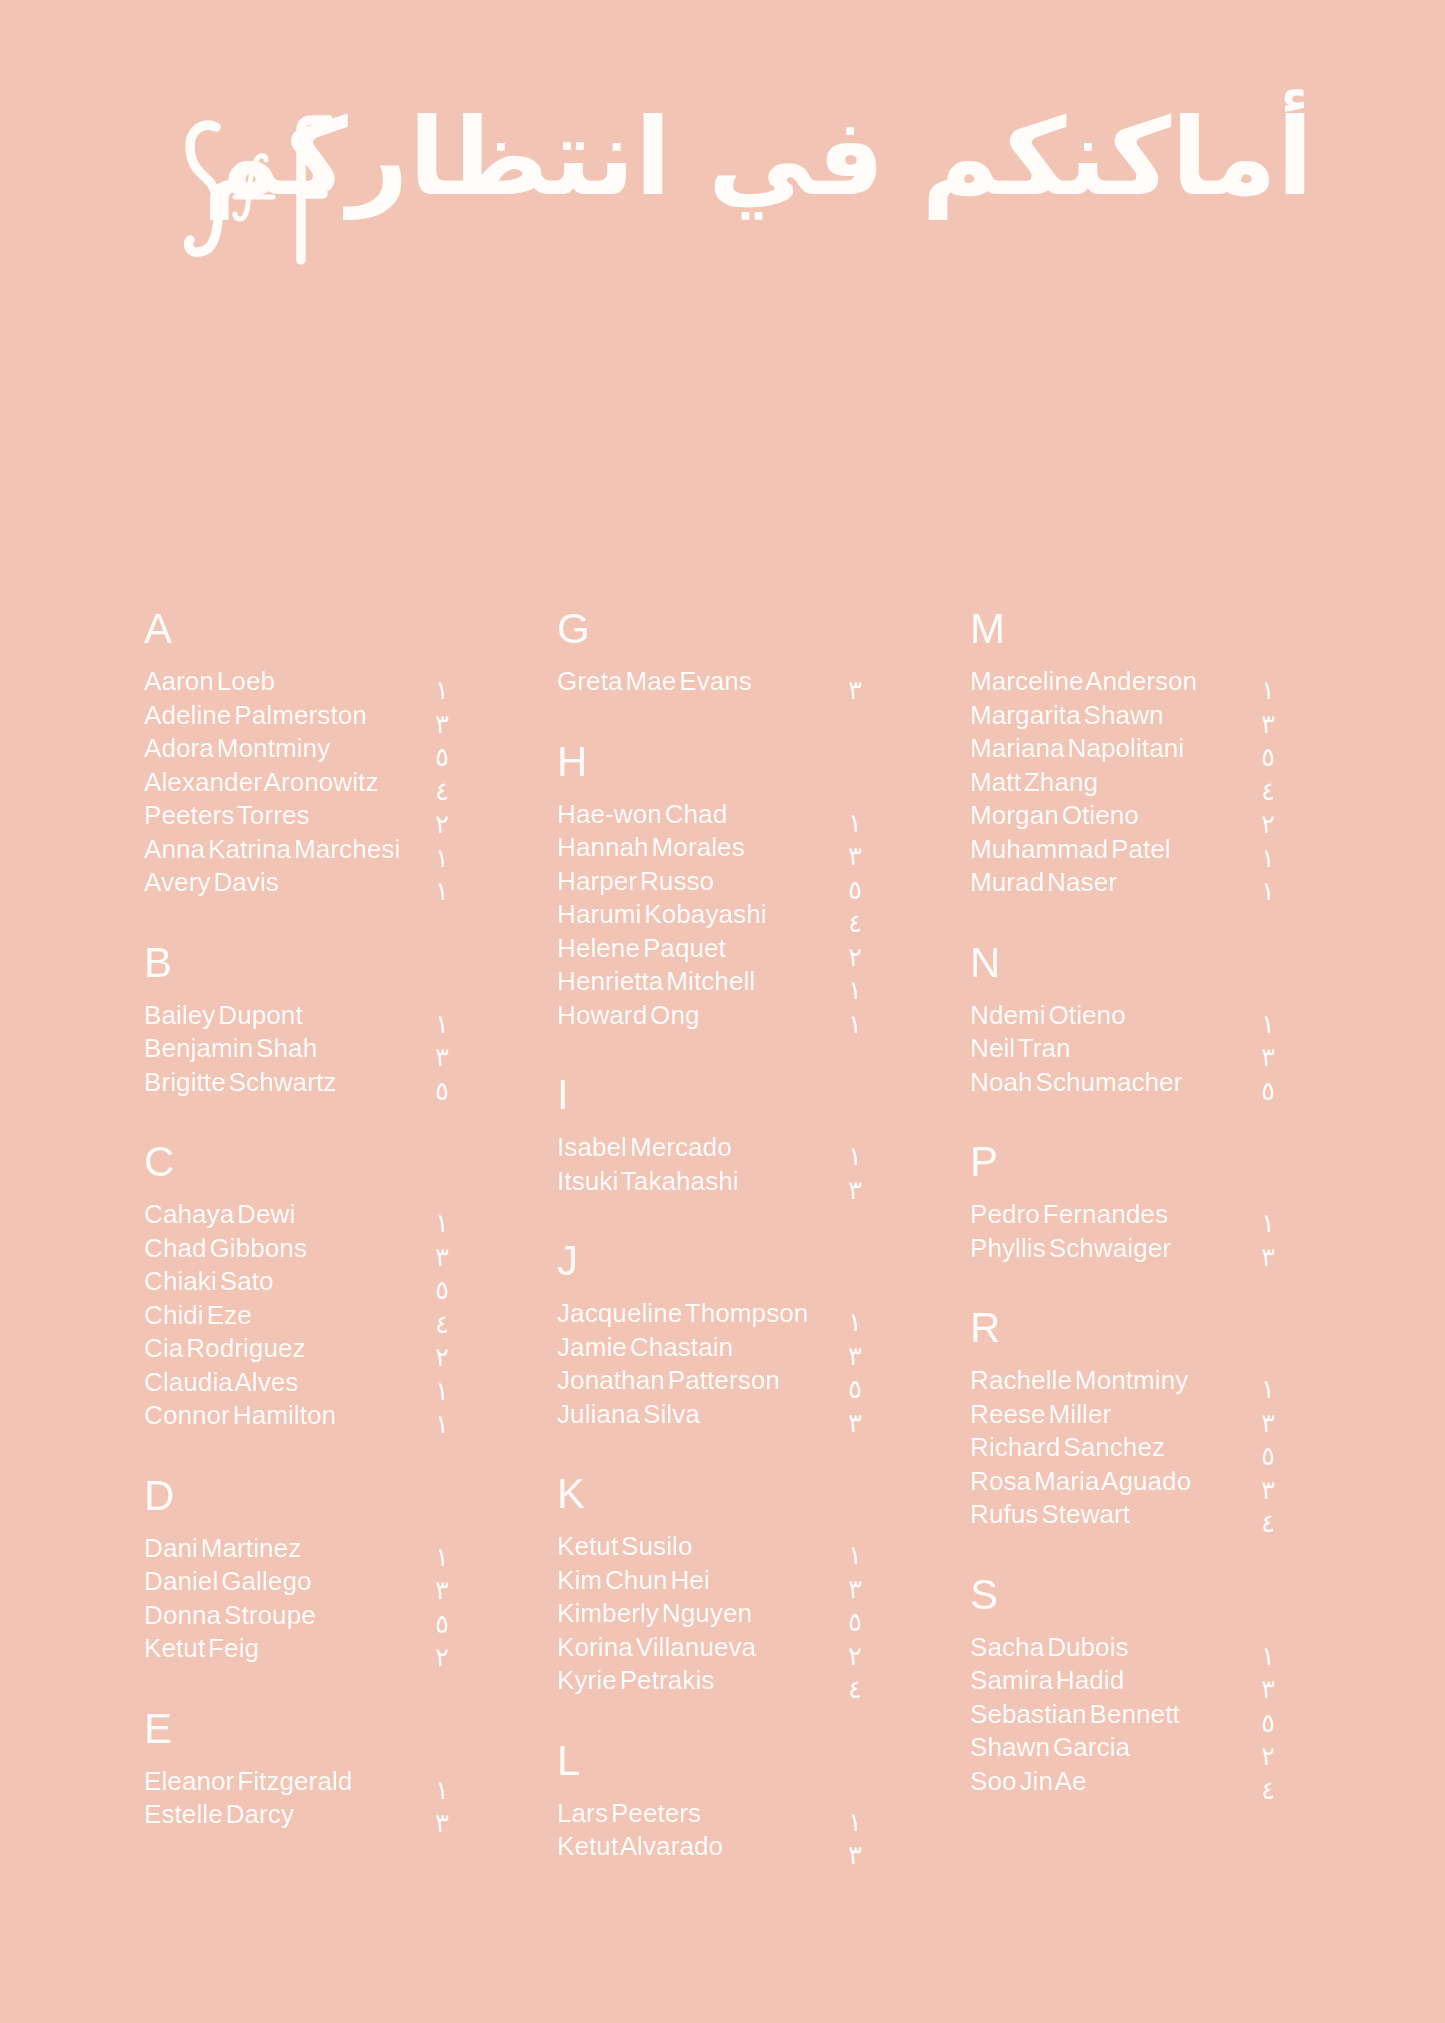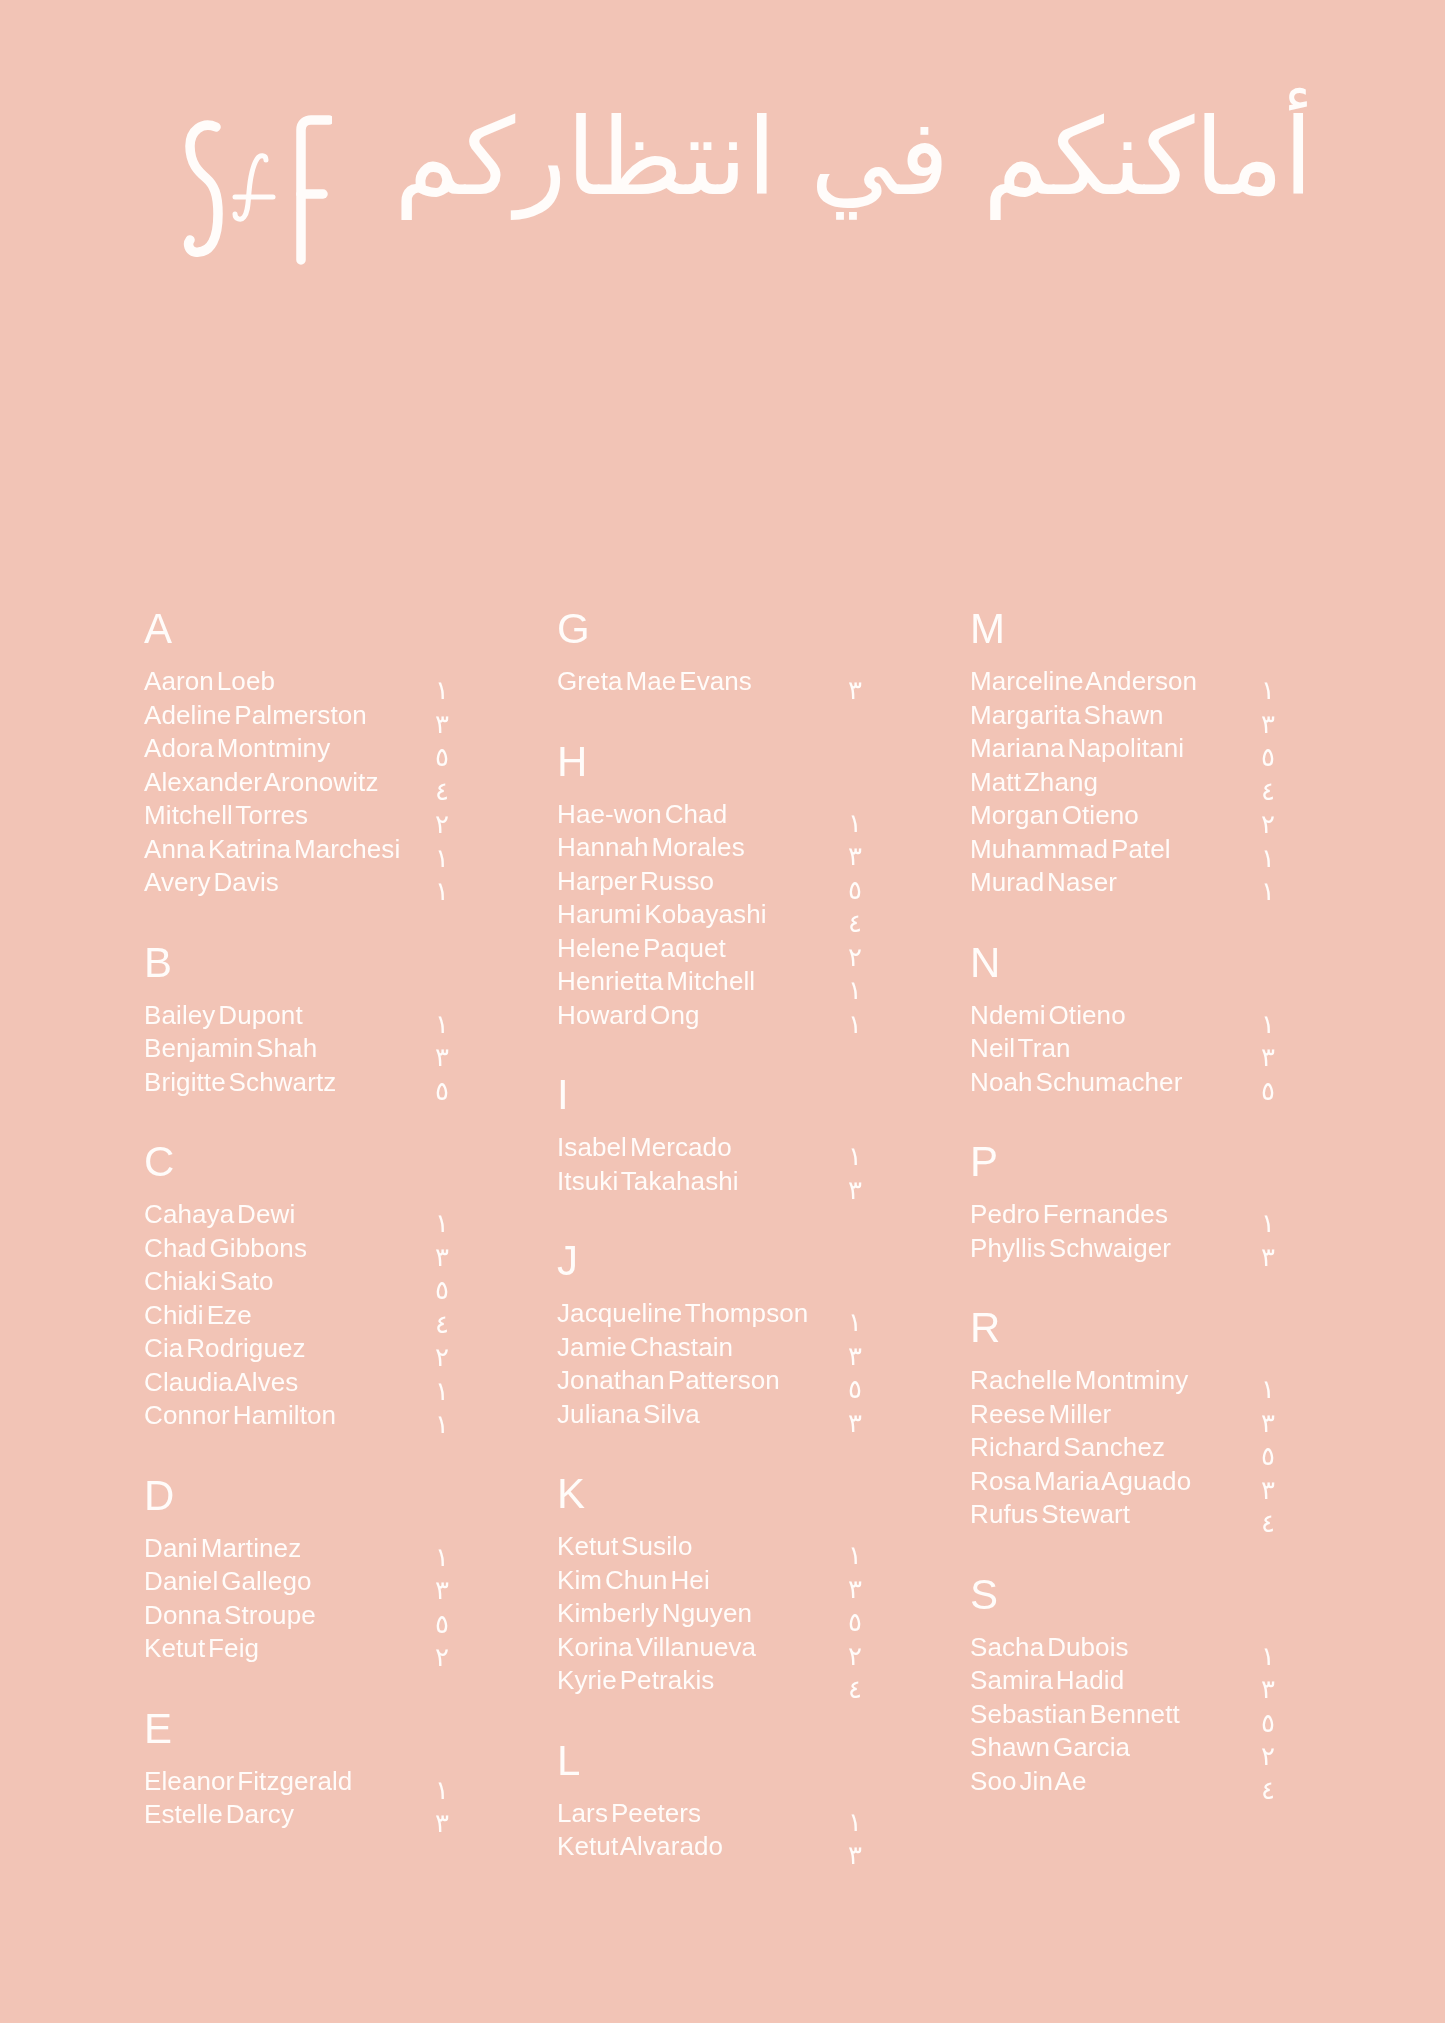--- a/index.html
+++ b/index.html
@@ -5,21 +5,21 @@
   html,body{margin:0;padding:0}
   body{
     width:1445px;height:2023px;position:relative;overflow:hidden;
     background:#F2C4B6;
     font-family:"Liberation Sans",sans-serif;
   }
   .logo{position:absolute;left:182px;top:114px;width:150px;height:152px}
   .logo svg{display:block}
   .title-ar{
     position:absolute;top:92px;right:132px;margin:0;
-    font-family:"DejaVu Sans",sans-serif;font-weight:normal;
+    font-family:"DejaVu Sans",sans-serif;font-weight:bold;
     font-size:106px;line-height:1.25;color:#FFFCFA;white-space:nowrap;
   }
   .guest-list{position:absolute;left:144px;top:606px;display:flex;gap:95px}
   .column{width:318px;display:flex;flex-direction:column}
   .section{margin-top:40px}
   .section:first-child{margin-top:0}
   .letter{
     margin:0 0 13px 0;font-weight:normal;
     font-size:42px;line-height:46px;color:#FFFCFA;
   }
@@ -71,21 +71,21 @@
         </div>
         <div class="row">
           <span class="name">Adora Montminy</span>
           <span class="num">٥</span>
         </div>
         <div class="row">
           <span class="name">Alexander Aronowitz</span>
           <span class="num">٤</span>
         </div>
         <div class="row">
-          <span class="name">Mitchell Torres</span>
+          <span class="name">Peeters Torres</span>
           <span class="num">٢</span>
         </div>
         <div class="row">
           <span class="name">Anna Katrina Marchesi</span>
           <span class="num">١</span>
         </div>
         <div class="row">
           <span class="name">Avery Davis</span>
           <span class="num">١</span>
         </div>

